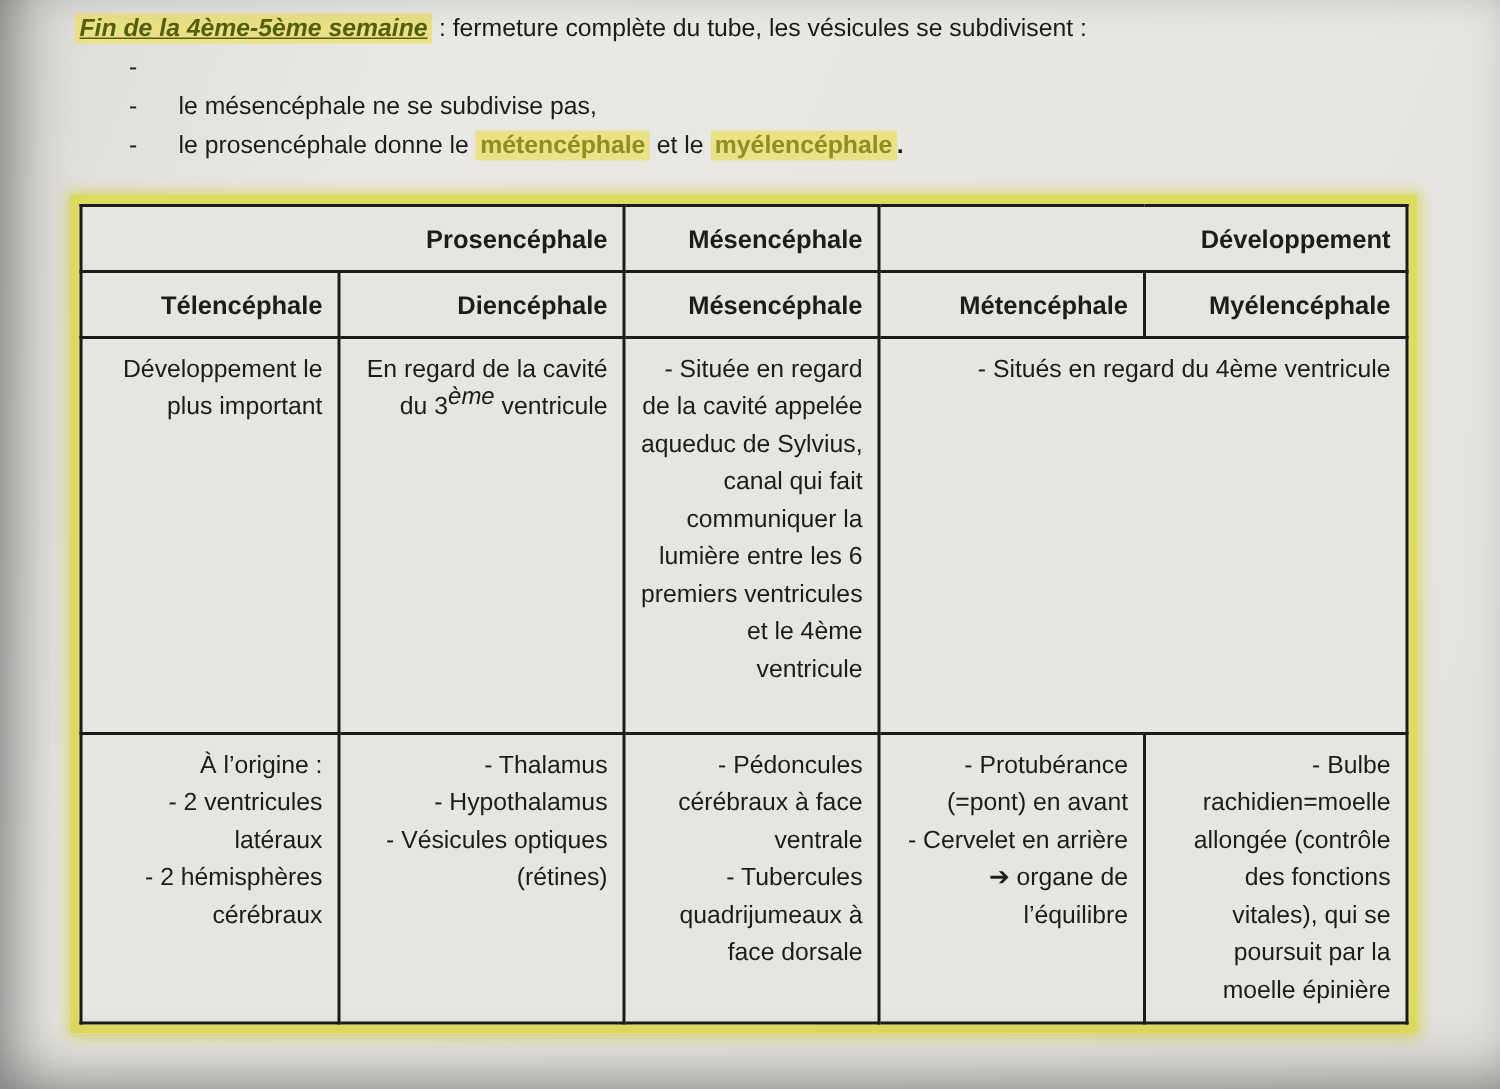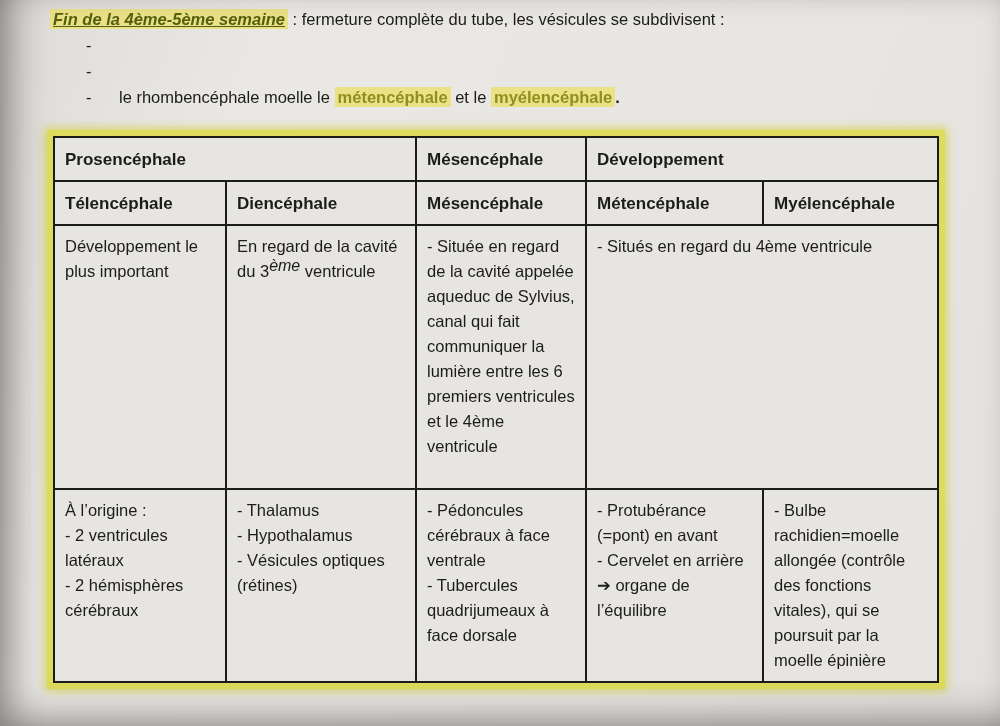--- a/index.html
+++ b/index.html
@@ -69,21 +69,21 @@
   table.vesicles {
     border-collapse: collapse;
     table-layout: fixed;
     width: 884px;
     font-size: 16.5px;
     line-height: 25px;
     background: #e7e5e2;
   }
   .vesicles th, .vesicles td {
     border: 2px solid #1c1c1c;
-    text-align: left;
+    text-align: right;
     vertical-align: top;
   }
   .vesicles th {
     font-weight: bold;
     padding: 6px 10px;
     height: 44px;
     vertical-align: middle;
     font-size: 17px;
   }
   .vesicles td {
@@ -109,25 +109,26 @@
     <div class="intro-line">
       <span class="hl heading">Fin de la 4ème-5ème semaine</span><span> : fermeture complète du tube, les vésicules se subdivisent :</span>
     </div>
 
     <div class="bullet">
       <span class="dash">-</span>
     </div>
 
     <div class="bullet">
       <span class="dash">-</span>
+      <span class="bullet-text">le mésencéphale ne se subdivise pas,</span>
     </div>
 
     <div class="bullet">
       <span class="dash">-</span>
-      <span class="bullet-text"><span>le rhombencéphale moelle le </span><span class="hl term">métencéphale</span><span> et le </span><span class="hl term">myélencéphale</span><span class="b3-end">.</span></span>
+      <span class="bullet-text"><span>le prosencéphale donne le </span><span class="hl term">métencéphale</span><span> et le </span><span class="hl term">myélencéphale</span><span class="b3-end">.</span></span>
     </div>
   </div>
 
   <div class="table-wrap">
     <table class="vesicles">
       <colgroup>
         <col style="width:172px">
         <col style="width:190px">
         <col style="width:170px">
         <col style="width:177px">

